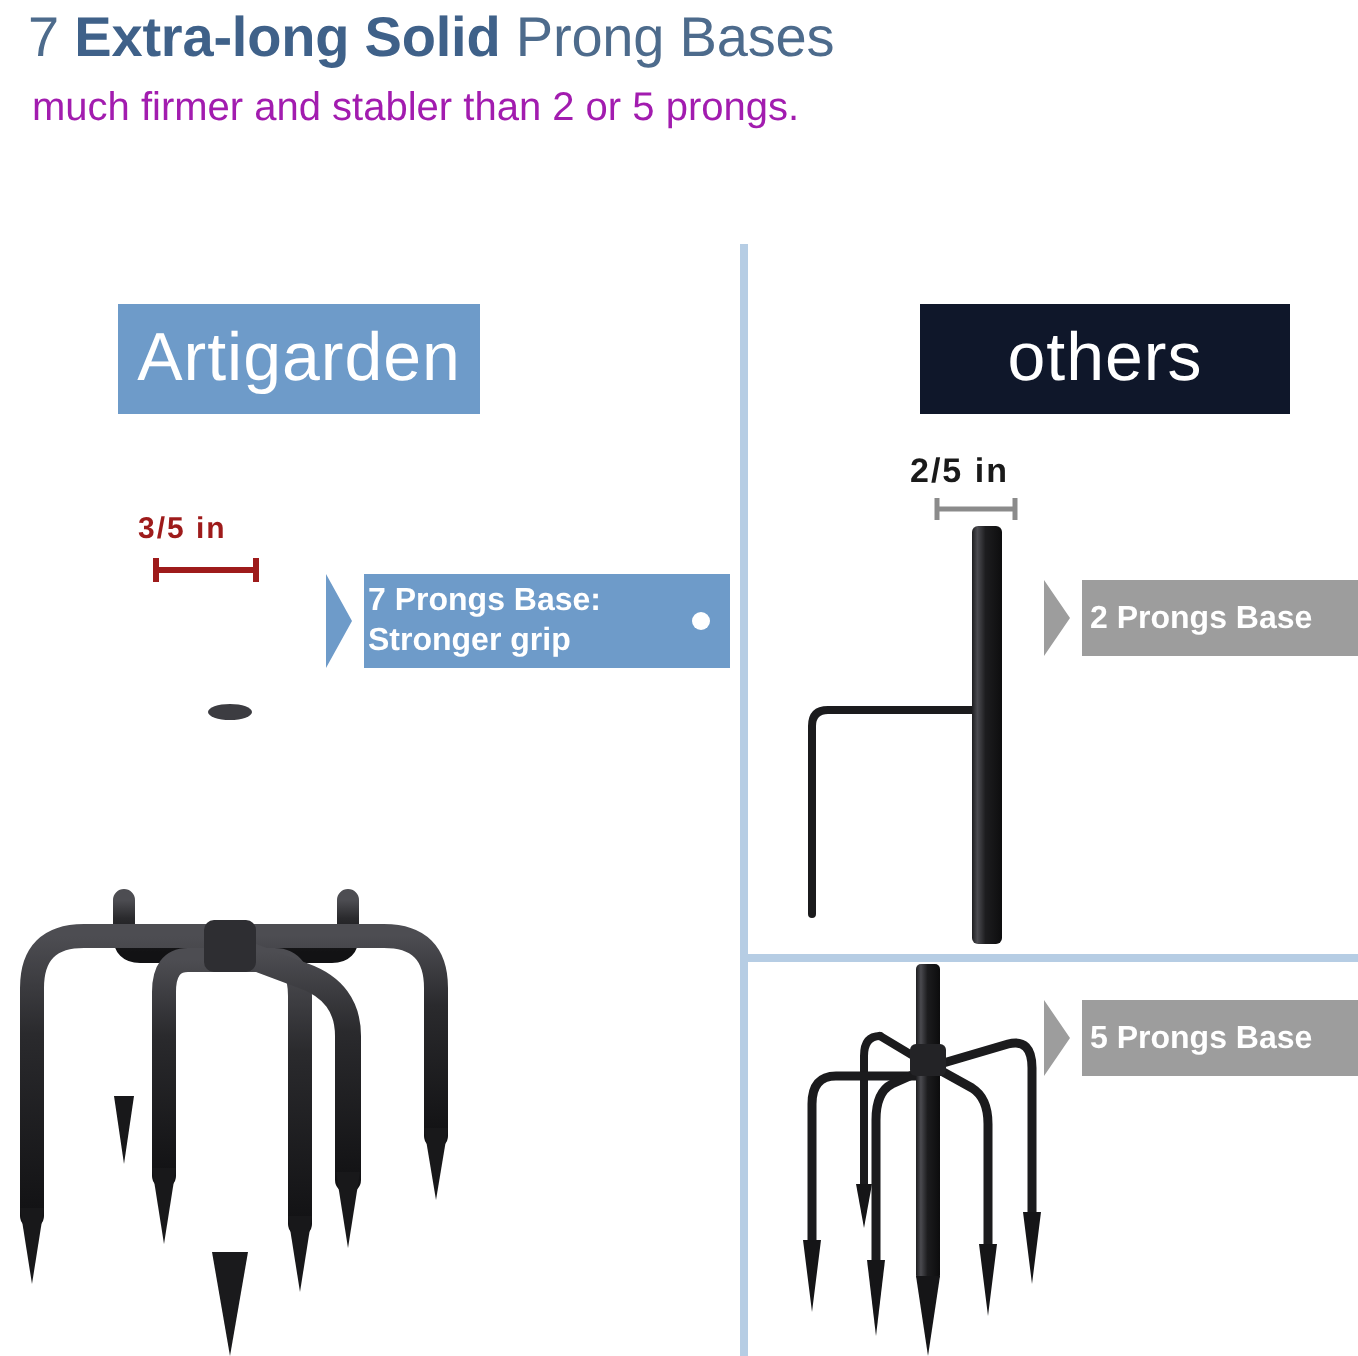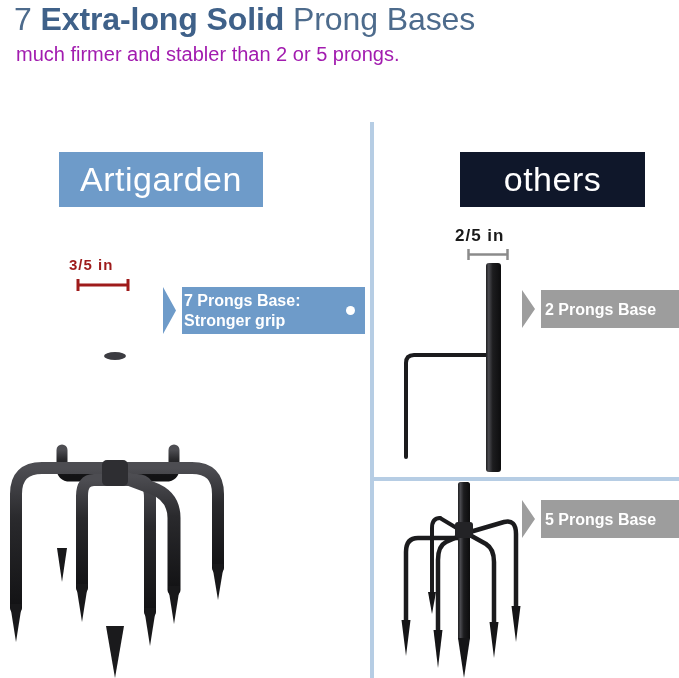--- a/index.html
+++ b/index.html
@@ -14,21 +14,21 @@
     background: #ffffff;
     overflow: hidden;
     font-family: "Liberation Sans", sans-serif;
   }
 
   
   #heading {
     position: absolute;
     left: 14px;
     top: 2px;
-    font-size: 32px;
+    font-size: 28px;
     line-height: 34px;
     color: #4d6b8c;
     white-space: nowrap;
     letter-spacing: -0.1px;
   }
   #heading .bold { font-weight: bold; color: #3f6189; }
   #subheading {
     position: absolute;
     left: 16px;
     top: 41px;
@@ -62,21 +62,21 @@
     display: flex;
     align-items: center;
     justify-content: center;
     color: #ffffff;
     font-size: 34px;
     letter-spacing: 0.5px;
   }
   #chip-artigarden {
     left: 59px;
     top: 152px;
-    width: 204px;
+    width: 181px;
     height: 55px;
     background: #6e9bc9;
     align-items: center;
   }
   #chip-others {
     left: 460px;
     top: 152px;
     width: 185px;
     height: 55px;
     background: #0f172a;

